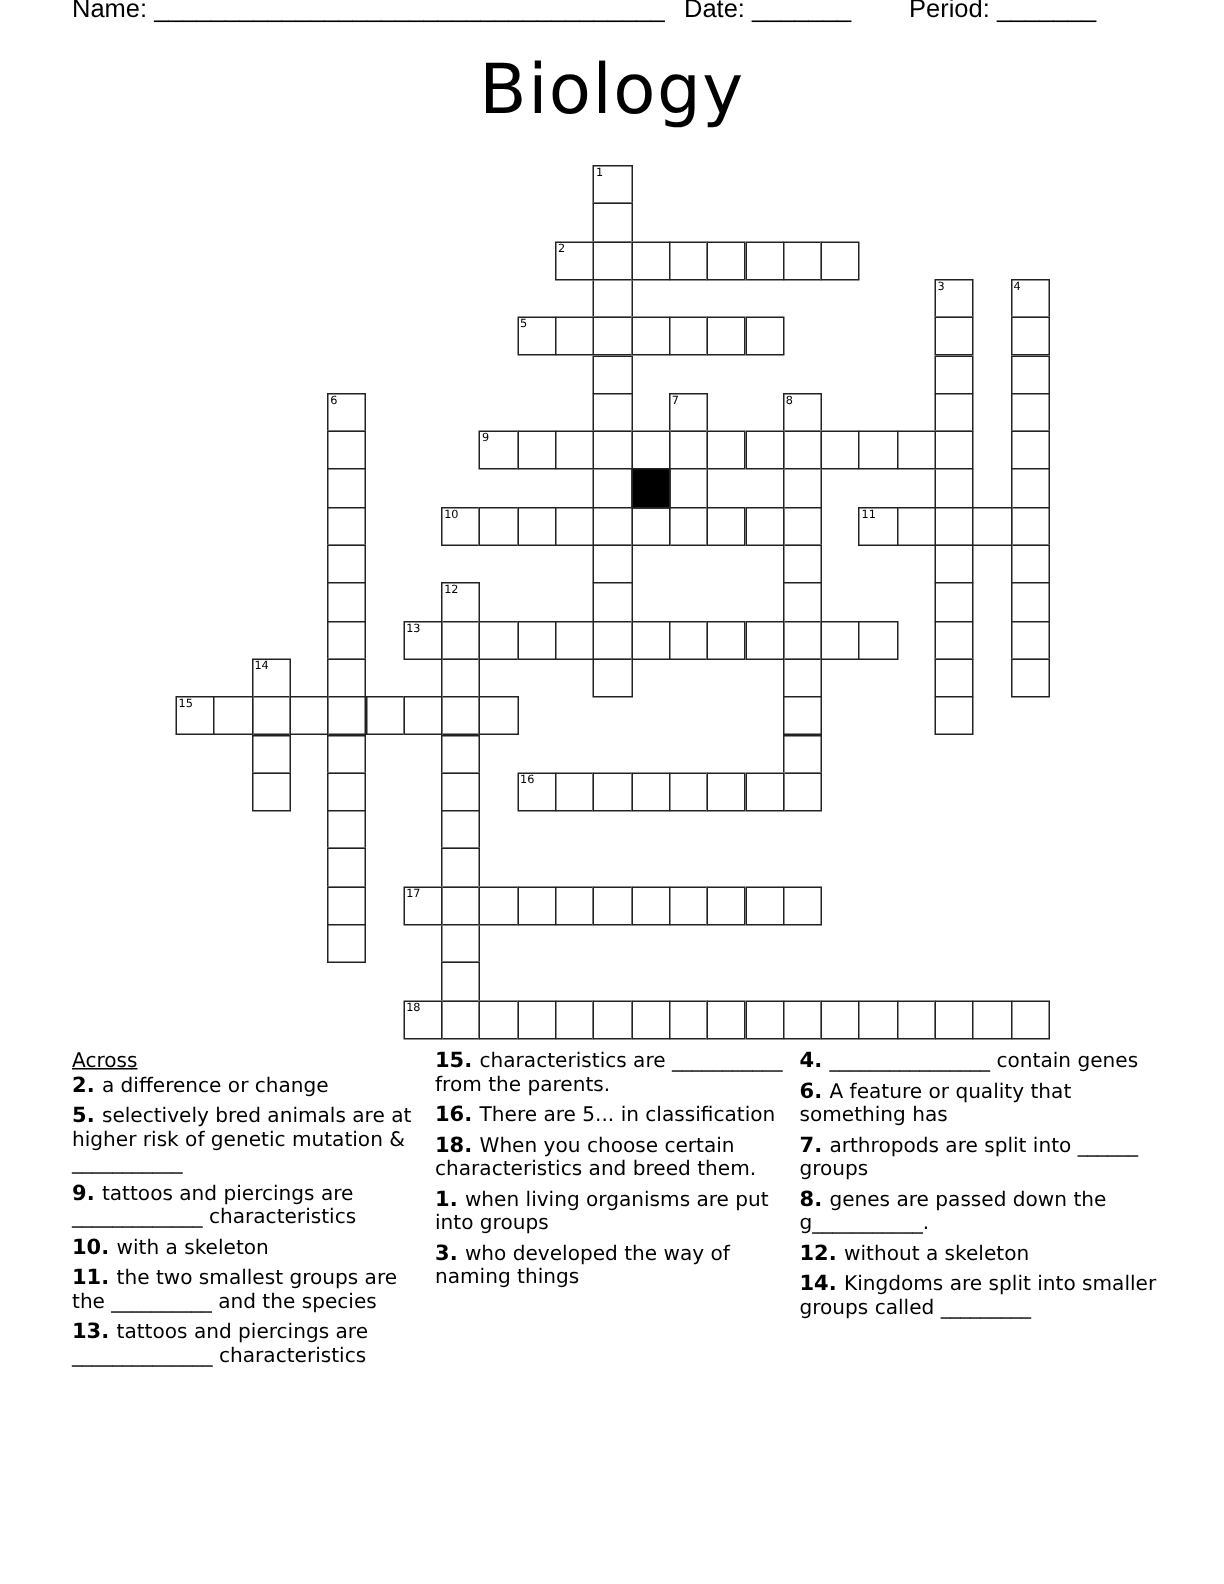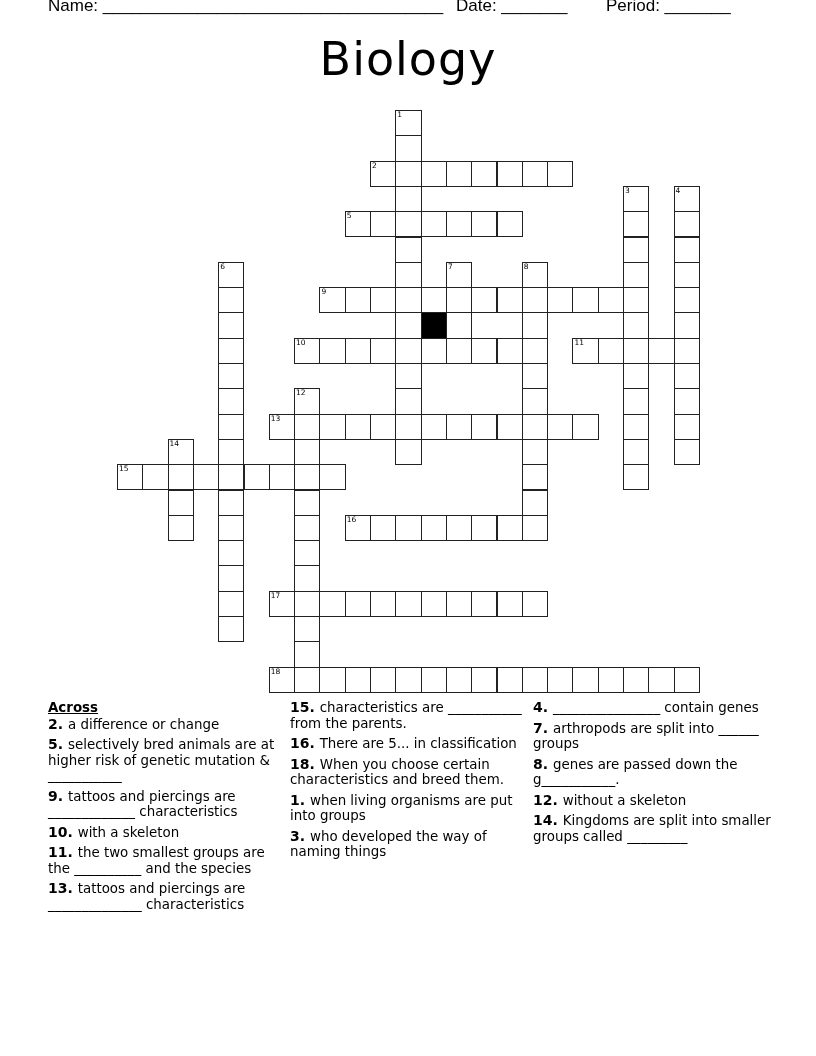--- a/index.html
+++ b/index.html
@@ -5,21 +5,21 @@
   html, body { margin: 0; padding: 0; background: #ffffff; }
   body { width: 816px; height: 1056px; position: relative; overflow: hidden; font-family: "DejaVu Sans", sans-serif; color: #000; }
   .header { position: absolute; top: -4px; left: 48px; width: 720px; font-family: "Liberation Sans", sans-serif; font-size: 17px; white-space: nowrap; }
   .header span { position: absolute; top: 0; }
   .title { position: absolute; top: 32px; left: 0; width: 816px; text-align: center; font-family: "DejaVu Sans", sans-serif; font-size: 46px; letter-spacing: 1px; }
   .grid { position: absolute; left: 0; top: 0; width: 816px; height: 700px; }
   .cell { position: absolute; box-sizing: border-box; width: 26.3px; height: 26.3px; border: 1.3px solid #222; background: #fff; }
   .cell.black { background: #000; }
   .cell .num { position: absolute; top: 0px; left: 1px; font-size: 7.5px; line-height: 8px; font-family: "DejaVu Sans", sans-serif; }
   .clues { position: absolute; top: 700px; font-family: "DejaVu Sans", sans-serif; font-size: 13.4px; line-height: 15.5px; }
-  .clues .heading { font-weight: bold; text-decoration: underline; margin-bottom: 1px; }
+  .clues .heading { font-weight: normal; text-decoration: underline; margin-bottom: 1px; }
   .clue { margin-bottom: 5px; }
   .clue b { font-weight: bold; font-size: 14px; }
 </style>
 </head>
 <body>
 
 <div class="header">
   <span style="left:0;">Name: ____________________________________</span>
   <span style="left:408px;">Date: _______</span>
   <span style="left:558px;">Period: _______</span>
@@ -244,17 +244,18 @@
 <div class="clues" style="left:290px; width:238px;">
   <div class="clue"><b>15</b><b>. </b><span>characteristics are ___________ from the parents.</span></div>
   <div class="clue"><b>16</b><b>. </b><span>There are 5... in classification</span></div>
   <div class="clue"><b>18</b><b>. </b><span>When you choose certain characteristics and breed them.</span></div>
   <div class="clue"><b>1</b><b>. </b><span>when living organisms are put into groups</span></div>
   <div class="clue"><b>3</b><b>. </b><span>who developed the way of naming things</span></div>
 </div>
 
 <div class="clues" style="left:533px; width:240px;">
   <div class="clue"><b>4</b><b>. </b><span>________________ contain genes</span></div>
+  <div class="clue"><b>6</b><b>. </b><span>A feature or quality that something has</span></div>
   <div class="clue"><b>7</b><b>. </b><span>arthropods are split into ______ groups</span></div>
   <div class="clue"><b>8</b><b>. </b><span>genes are passed down the g___________.</span></div>
   <div class="clue"><b>12</b><b>. </b><span>without a skeleton</span></div>
   <div class="clue"><b>14</b><b>. </b><span>Kingdoms are split into smaller groups called _________</span></div>
 </div>
 
 </body></html>

